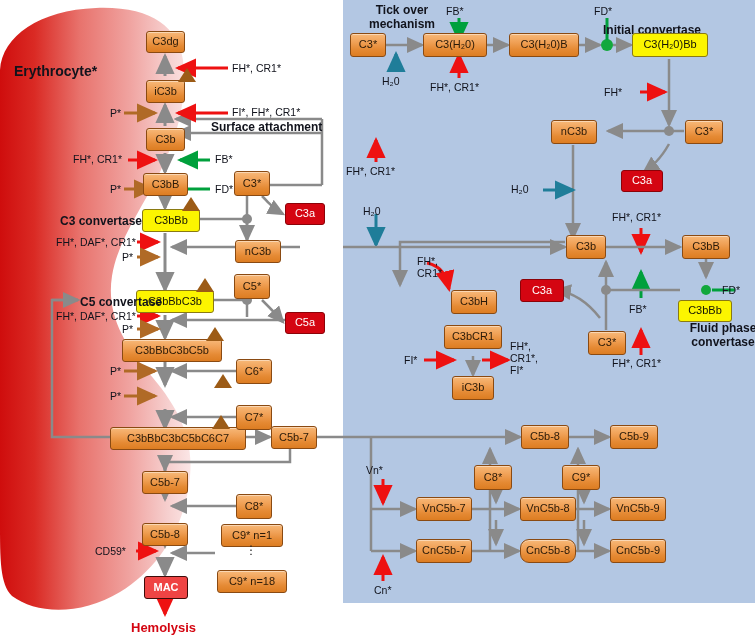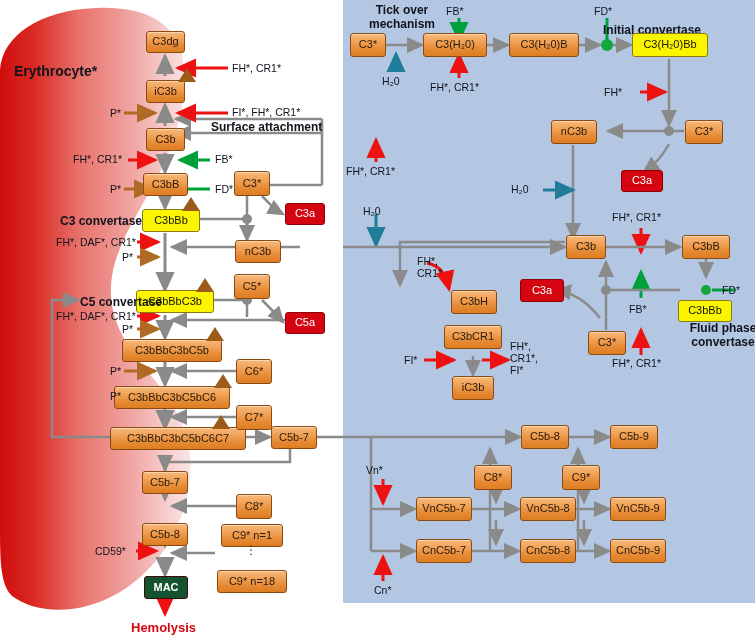--- a/index.html
+++ b/index.html
@@ -6,21 +6,21 @@
   body{font-family:"Liberation Sans", sans-serif;}
   #stage{position:relative;width:755px;height:636px;overflow:hidden;background:#ffffff;}
   #stage svg{position:absolute;left:0;top:0;}
   .node{position:absolute;box-sizing:border-box;display:flex;align-items:center;justify-content:center;
         font-size:11px;line-height:1.05;white-space:nowrap;text-align:center;}
   .orange{background:linear-gradient(180deg,#f7b878 0%,#f0a055 38%,#e58a34 70%,#dd7d22 100%);
           border:1px solid #8a4a12;border-radius:3px;color:#2a1a08;
           box-shadow:inset 0 1px 0 rgba(255,255,255,.45);}
   .yellow{background:#fcf500;border:1px solid #8a7a12;border-radius:3px;color:#141406;}
   .red{background:#d40511;border:1px solid #8c0208;border-radius:3px;color:#ffffff;}
-  .maroon{background:#14532d;border:1px solid #3d0c0a;border-radius:3px;color:#ffffff;font-weight:bold;}
+  .maroon{background:#ef4444;border:1px solid #3d0c0a;border-radius:3px;color:#ffffff;font-weight:bold;}
   .lbl{position:absolute;font-size:10.5px;color:#11131c;white-space:nowrap;}
   .lbl.b{font-weight:bold;font-size:12px;}
   .lbl.red{background:transparent;border:0;color:#d40511;font-weight:bold;font-size:13px;}
   .lbl.two{line-height:1.15;white-space:normal;text-align:center;}
   .tri{position:absolute;width:0;height:0;border-left:9px solid transparent;border-right:9px solid transparent;
        border-bottom:14px solid #9c5b16;}
   .dots{position:absolute;color:#222;font-size:12px;letter-spacing:0;line-height:4px;text-align:center;}
 </style>
 </head>
 <body>
@@ -250,23 +250,20 @@
     </div>
   <div class="tri" style="left:182px;top:197px;"></div>
   <div class="node yellow" style="left:136px;top:290px;width:78px;height:23px;">
       <span>C3bBbC3b</span>
     </div>
   <div class="tri" style="left:196px;top:278px;"></div>
   <div class="node orange" style="left:122px;top:339px;width:100px;height:23px;">
       <span>C3bBbC3bC5b</span>
     </div>
   <div class="tri" style="left:206px;top:327px;"></div>
-  <div class="node orange" style="left:114px;top:386px;width:116px;height:23px;">
-      <span>C3bBbC3bC5bC6</span>
-    </div>
   <div class="tri" style="left:214px;top:374px;"></div>
   <div class="node orange" style="left:110px;top:427px;width:136px;height:23px;">
       <span>C3bBbC3bC5bC6C7</span>
     </div>
   <div class="tri" style="left:212px;top:415px;"></div>
   <div class="node orange" style="left:142px;top:471px;width:46px;height:23px;">
       <span>C5b-7</span>
     </div>
   <div class="node orange" style="left:142px;top:523px;width:46px;height:23px;">
       <span>C5b-8</span>
@@ -402,21 +399,21 @@
     </div>
   <div class="node orange" style="left:520px;top:497px;width:56px;height:24px;">
       <span>VnC5b-8</span>
     </div>
   <div class="node orange" style="left:610px;top:497px;width:56px;height:24px;">
       <span>VnC5b-9</span>
     </div>
   <div class="node orange" style="left:416px;top:539px;width:56px;height:24px;">
       <span>CnC5b-7</span>
     </div>
-  <div class="node orange" style="left:520px;top:539px;width:56px;height:24px;">
+  <div class="node orange" style="left:520px;top:539px;width:56px;height:24px;border-radius:9px;">
       <span>CnC5b-8</span>
     </div>
   <div class="node orange" style="left:610px;top:539px;width:56px;height:24px;">
       <span>CnC5b-9</span>
     </div>
   <div class="node orange" style="left:271px;top:426px;width:46px;height:23px;">
       <span>C5b-7</span>
     </div>
 
   <div class="lbl" style="left:446px;top:5px;">FB*</div>

